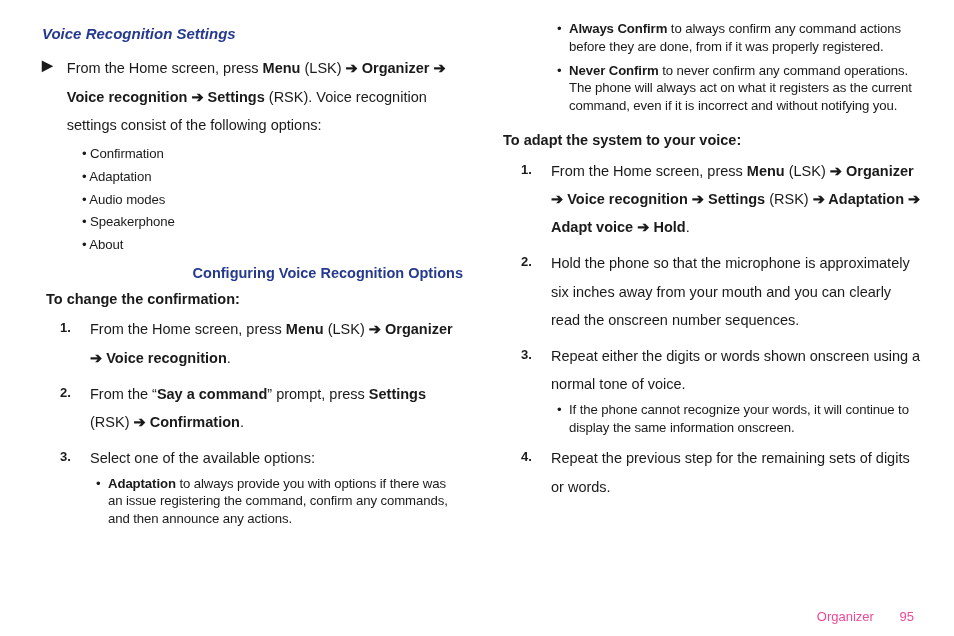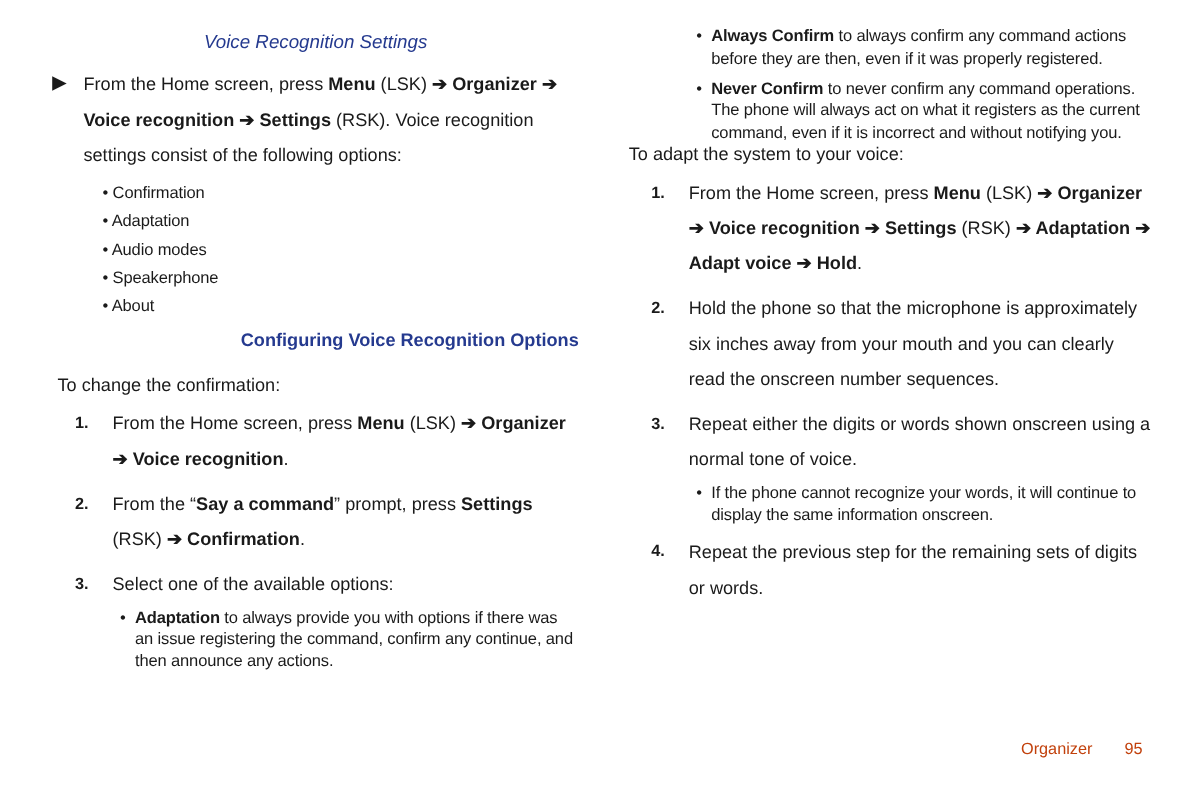--- a/index.html
+++ b/index.html
@@ -16,35 +16,34 @@
   .page {
     padding: 20px 30px 10px 42px;
     column-count: 2;
     column-gap: 40px;
     height: 562px;
     box-sizing: border-box;
   }
   .h-blue-italic {
     color: #253a8f;
     font-style: italic;
-    font-weight: normal;
+    font-weight: bold;
     font-size: 15px;
     margin: 4px 0 10px 0;
-    text-align: center;
   }
   .h-blue-bold {
     color: #253a8f;
     font-weight: bold;
     font-size: 14.5px;
     margin: 10px 0 6px 0;
     text-align: right;
   }
   .plain-bold {
-    font-weight: normal;
-    margin: 0 0 6px 0;
+    font-weight: bold;
+    margin: 16px 0 6px 0;
   }
   .intro-row {
     display: flex;
     gap: 14px;
     margin-bottom: 4px;
   }
   .arrow {
     font-size: 14px;
     padding-top: 2px;
     font-weight: bold;
@@ -65,22 +64,22 @@
     font-stretch: condensed;
     letter-spacing: -0.1px;
   }
   ul.bullets li {
     margin-bottom: 5px;
   }
   ul.bullets li::before {
     content: "• ";
   }
   .to-line {
-    font-weight: normal;
-    margin: 16px 0 6px 4px;
+    font-weight: bold;
+    margin: 6px 0 6px 4px;
   }
   ol.steps {
     list-style: none;
     counter-reset: step;
     padding: 0 0 0 18px;
     margin: 0;
   }
   ol.steps > li {
     counter-increment: step;
     position: relative;
@@ -111,23 +110,23 @@
     margin-bottom: 6px;
   }
   .sub-bullets li::before {
     content: "•";
     position: absolute;
     left: 0;
   }
   .footer {
     position: absolute;
     right: 40px;
-    bottom: 28px;
+    bottom: 10px;
     font-size: 13px;
-    color: #c2410c;
+    color: #ec4899;
   }
   .footer .section { margin-right: 22px; }
   .break-avoid { break-inside: avoid; }
 </style>
 </head>
 <body>
 
 <div class="page">
 
   <div class="h-blue-italic">Voice Recognition Settings</div>
@@ -157,22 +156,22 @@
       <span>From the Home screen, press </span><b>Menu</b><span> (LSK) </span><span class="path-arrow">➔</span><b> Organizer </b><span class="path-arrow">➔</span>
       <b>Voice recognition</b><span>.</span>
     </li>
     <li>
       <span>From the “</span><b>Say a command</b><span>” prompt, press </span><b>Settings</b><span> (RSK) </span>
       <span class="path-arrow">➔</span><b> Confirmation</b><span>.</span>
     </li>
     <li>
       <span>Select one of the available options:</span>
       <ul class="sub-bullets">
-        <li class="break-avoid"><b>Adaptation</b><span> to always provide you with options if there was an issue registering the command, confirm any continue, and then announce any actions.</span></li>
-        <li class="break-avoid"><b>Always Confirm</b><span> to always confirm any command actions before they are then, even if it was properly registered.</span></li>
+        <li class="break-avoid"><b>Adaptation</b><span> to always provide you with options if there was an issue registering the command, confirm any commands, and then announce any actions.</span></li>
+        <li class="break-avoid"><b>Always Confirm</b><span> to always confirm any command actions before they are done, from if it was properly registered.</span></li>
         <li class="break-avoid"><b>Never Confirm</b><span> to never confirm any command operations. The phone will always act on what it registers as the current command, even if it is incorrect and without notifying you.</span></li>
       </ul>
     </li>
   </ol>
 
   <div class="plain-bold">To adapt the system to your voice:</div>
 
   <ol class="steps">
     <li class="break-avoid">
       <span>From the Home screen, press </span><b>Menu</b><span> (LSK) </span><span class="path-arrow">➔</span><b> Organizer </b><span class="path-arrow">➔</span>

